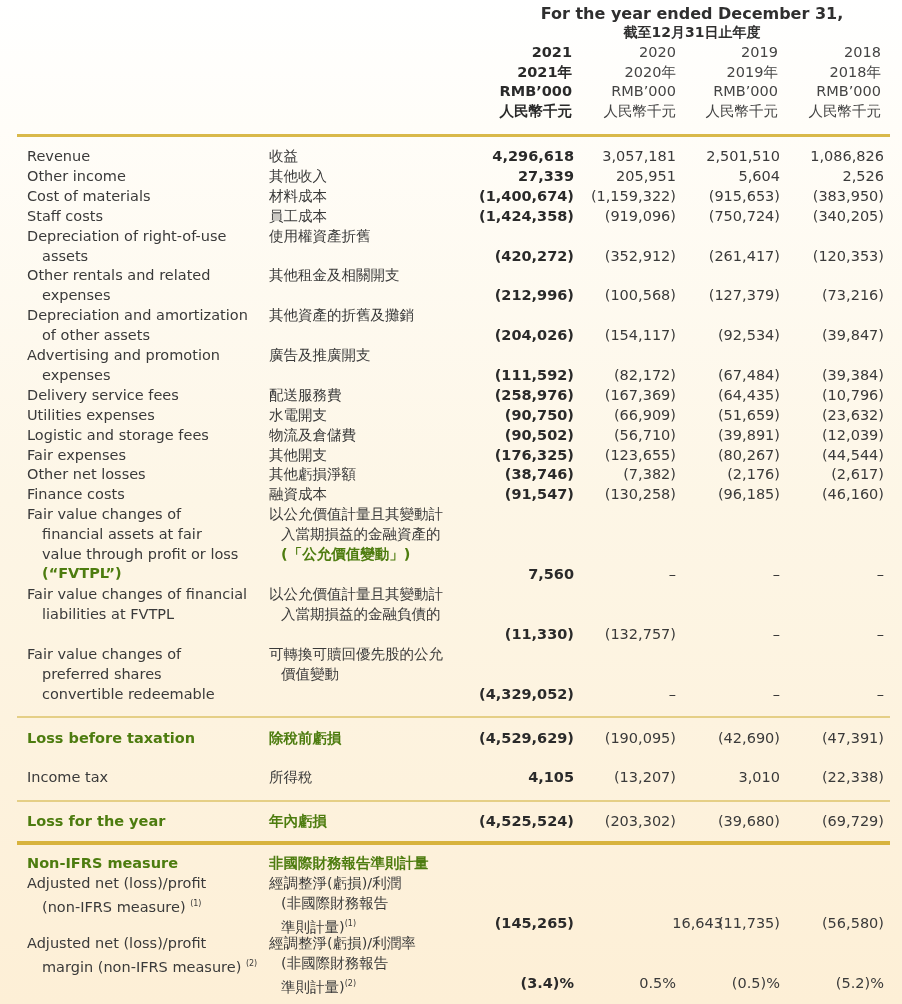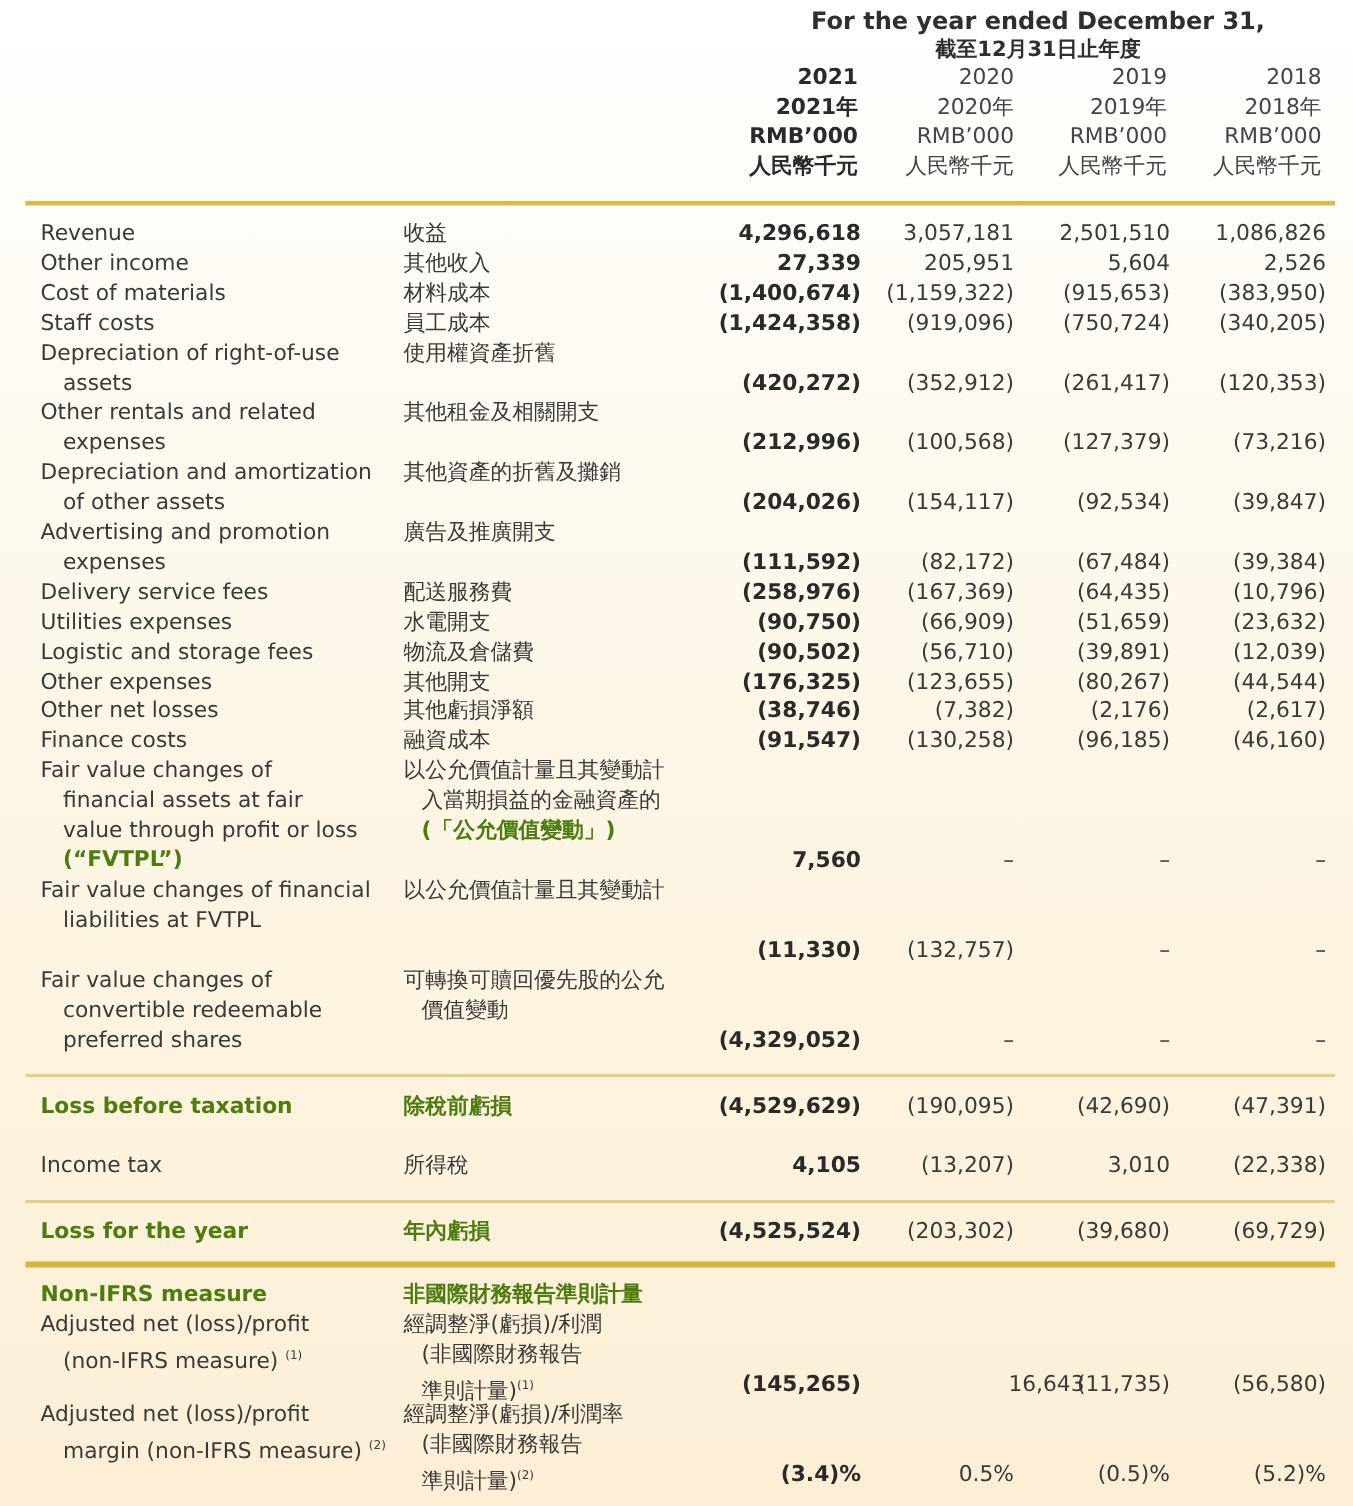--- a/index.html
+++ b/index.html
@@ -160,21 +160,21 @@
 </div>
 <div class="row" style="top:426px;">
   <div class="en">Logistic and storage fees</div>
   <div class="zh">物流及倉儲費</div>
   <div class="v v0">(90,502)</div>
   <div class="v v1">(56,710)</div>
   <div class="v v2">(39,891)</div>
   <div class="v v3">(12,039)</div>
 </div>
 <div class="row" style="top:446px;">
-  <div class="en">Other expenses</div>
+  <div class="en">Fair expenses</div>
   <div class="zh">其他開支</div>
   <div class="v v0">(176,325)</div>
   <div class="v v1">(123,655)</div>
   <div class="v v2">(80,267)</div>
   <div class="v v3">(44,544)</div>
 </div>
 <div class="row" style="top:465px;">
   <div class="en">Other net losses</div>
   <div class="zh">其他虧損淨額</div>
   <div class="v v0">(38,746)</div>
@@ -209,32 +209,33 @@
   <div class="v v3" style="top:60px;">–</div>
 </div>
 
 <div class="row" style="top:585px;">
   <div class="en">
     <div>Fair value changes of financial</div>
     <div class="ind">liabilities at FVTPL</div>
   </div>
   <div class="zh">
     <div>以公允價值計量且其變動計</div>
+    <div class="ind">入當期損益的金融負債的</div>
   </div>
   <div class="v v0" style="top:40px;">(11,330)</div>
   <div class="v v1" style="top:40px;">(132,757)</div>
   <div class="v v2" style="top:40px;">–</div>
   <div class="v v3" style="top:40px;">–</div>
 </div>
 
 <div class="row" style="top:645px;">
   <div class="en">
     <div>Fair value changes of</div>
+    <div class="ind">preferred shares</div>
     <div class="ind">convertible redeemable</div>
-    <div class="ind">preferred shares</div>
   </div>
   <div class="zh">
     <div>可轉換可贖回優先股的公允</div>
     <div class="ind">價值變動</div>
   </div>
   <div class="v v0" style="top:40px;text-align:right;">(4,329,052)</div>
   <div class="v v1" style="top:40px;">–</div>
   <div class="v v2" style="top:40px;">–</div>
   <div class="v v3" style="top:40px;">–</div>
 </div>

